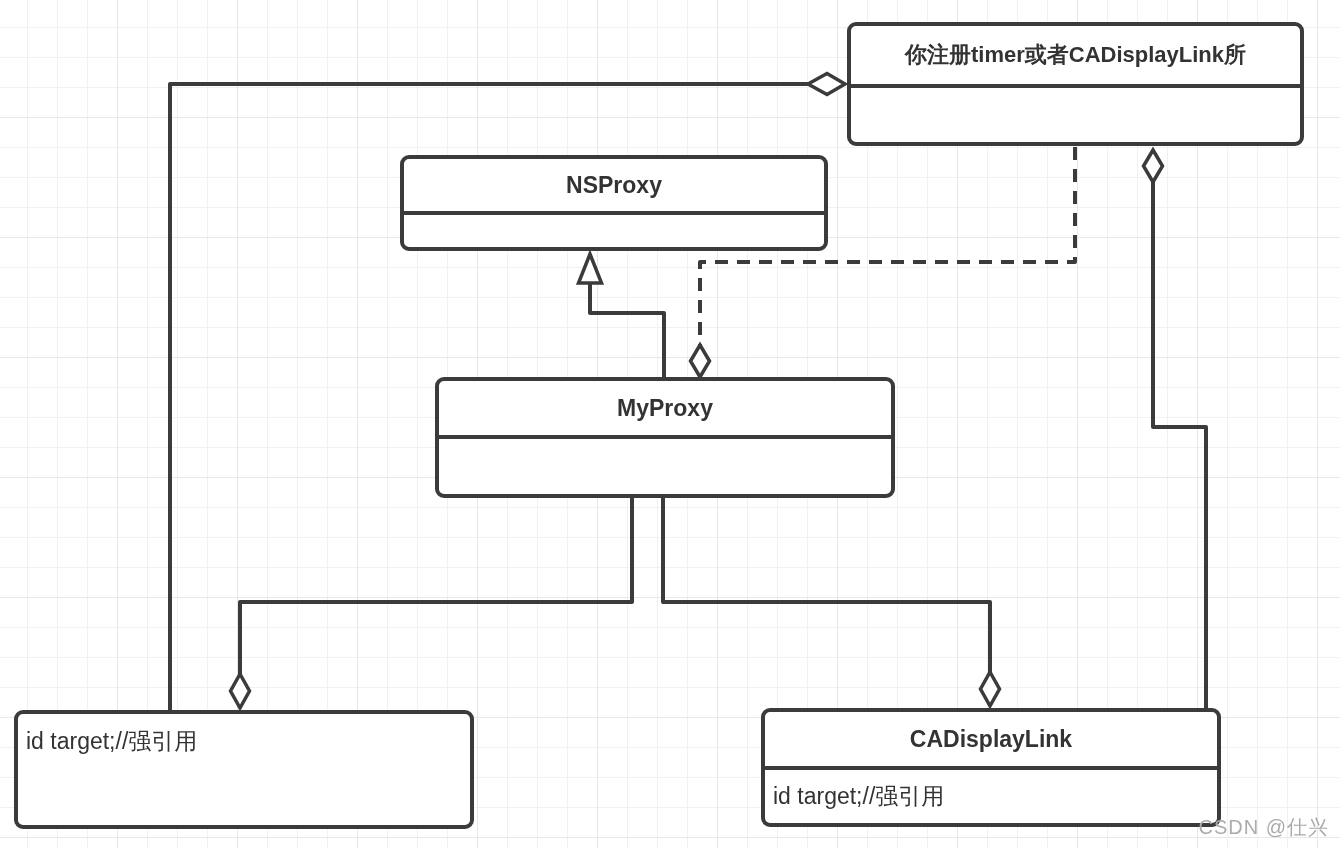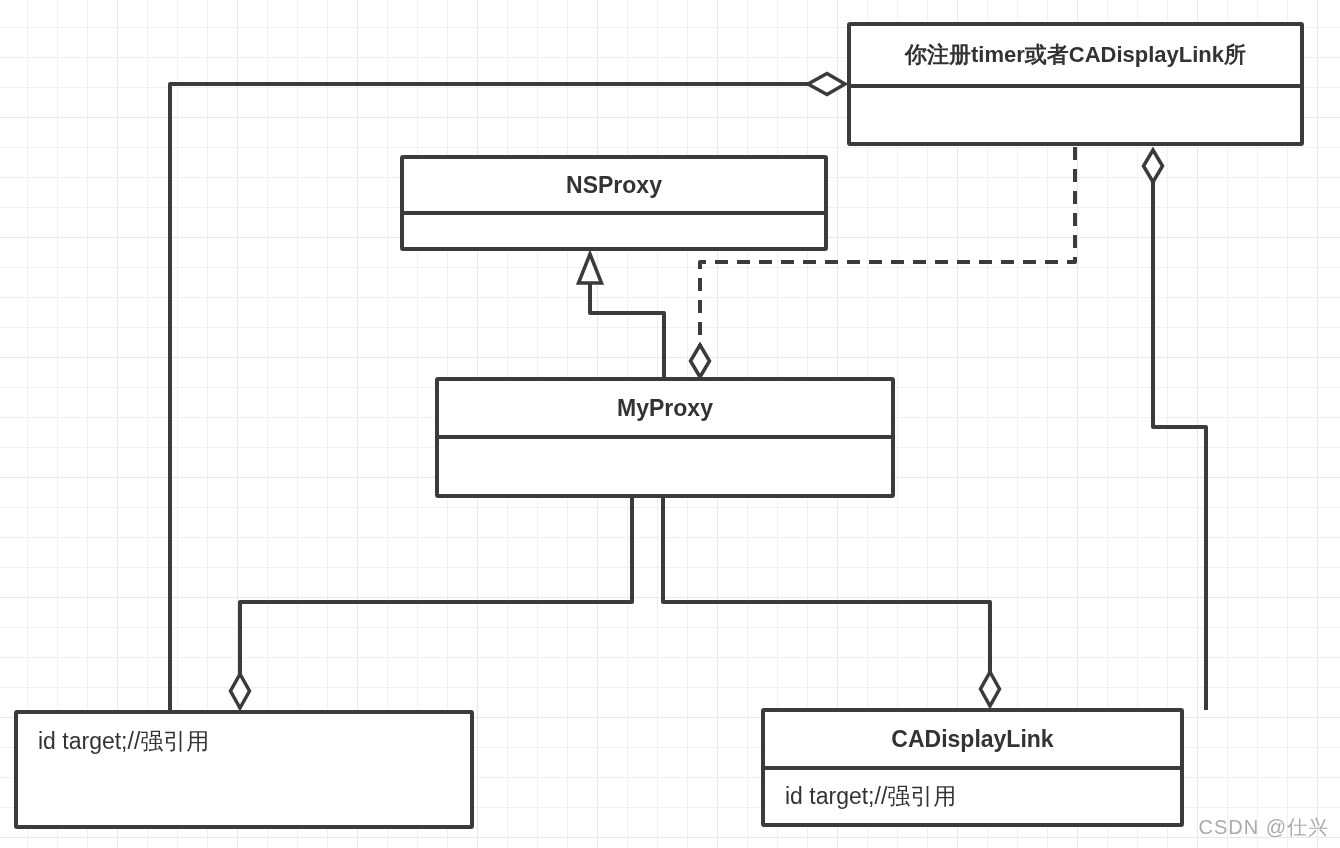--- a/index.html
+++ b/index.html
@@ -26,45 +26,45 @@
       linear-gradient(to bottom, var(--grid-minor) 1px, transparent 1px);
     background-size:120px 120px,120px 120px,30px 30px,30px 30px;
     background-position:-3px -3px;
   }
   #edges{position:absolute;left:0;top:0;width:1340px;height:848px;}
   .edge{stroke:var(--line);stroke-width:4;fill:none;stroke-linejoin:round;stroke-linecap:square;}
   .edge.dashed{stroke-dasharray:13 9;stroke-linecap:butt;}
   .marker{fill:#ffffff;stroke:var(--line);stroke-width:3.5;stroke-linejoin:miter;}
   .uml-box{
     position:absolute;box-sizing:border-box;
-    background:#ffffff;border:4px solid var(--line);border-radius:3px;
+    background:#ffffff;border:4px solid var(--line);border-radius:9px;
     color:var(--text);
   }
   .uml-title{
     box-sizing:border-box;border-bottom:4px solid var(--line);
     display:flex;flex-direction:column;align-items:center;justify-content:center;
     font-weight:bold;font-size:23px;line-height:28px;text-align:center;
   }
   .uml-attr{
     box-sizing:border-box;display:flex;align-items:center;
-    padding-left:20px;font-size:23px;font-weight:normal;
+    padding-left:8px;font-size:23px;font-weight:normal;
   }
   #box-annotation{left:847px;top:22px;width:457px;height:124px;}
   #box-annotation .uml-title{height:62px;font-size:22px;}
   #box-annotation .uml-attr{height:54px;}
   #box-nsproxy{left:400px;top:155px;width:428px;height:96px;}
   #box-nsproxy .uml-title{height:56px;}
   #box-nsproxy .uml-attr{height:32px;}
   #box-myproxy{left:435px;top:377px;width:460px;height:121px;}
   #box-myproxy .uml-title{height:58px;}
   #box-myproxy .uml-attr{height:55px;}
   #box-nstimer{left:14px;top:710px;width:460px;height:119px;}
   #box-nstimer .uml-title{height:56px;}
   #box-nstimer .uml-attr{height:55px;}
-  #box-cadisplaylink{left:761px;top:708px;width:423px;height:119px;}
+  #box-cadisplaylink{left:761px;top:708px;width:460px;height:119px;}
   #box-cadisplaylink .uml-title{height:58px;}
   #box-cadisplaylink .uml-attr{height:53px;}
   #watermark{
     position:absolute;right:11px;bottom:7px;
     color:var(--watermark);font-size:20px;letter-spacing:1px;
   }
 </style>
 </head>
 <body>
 

